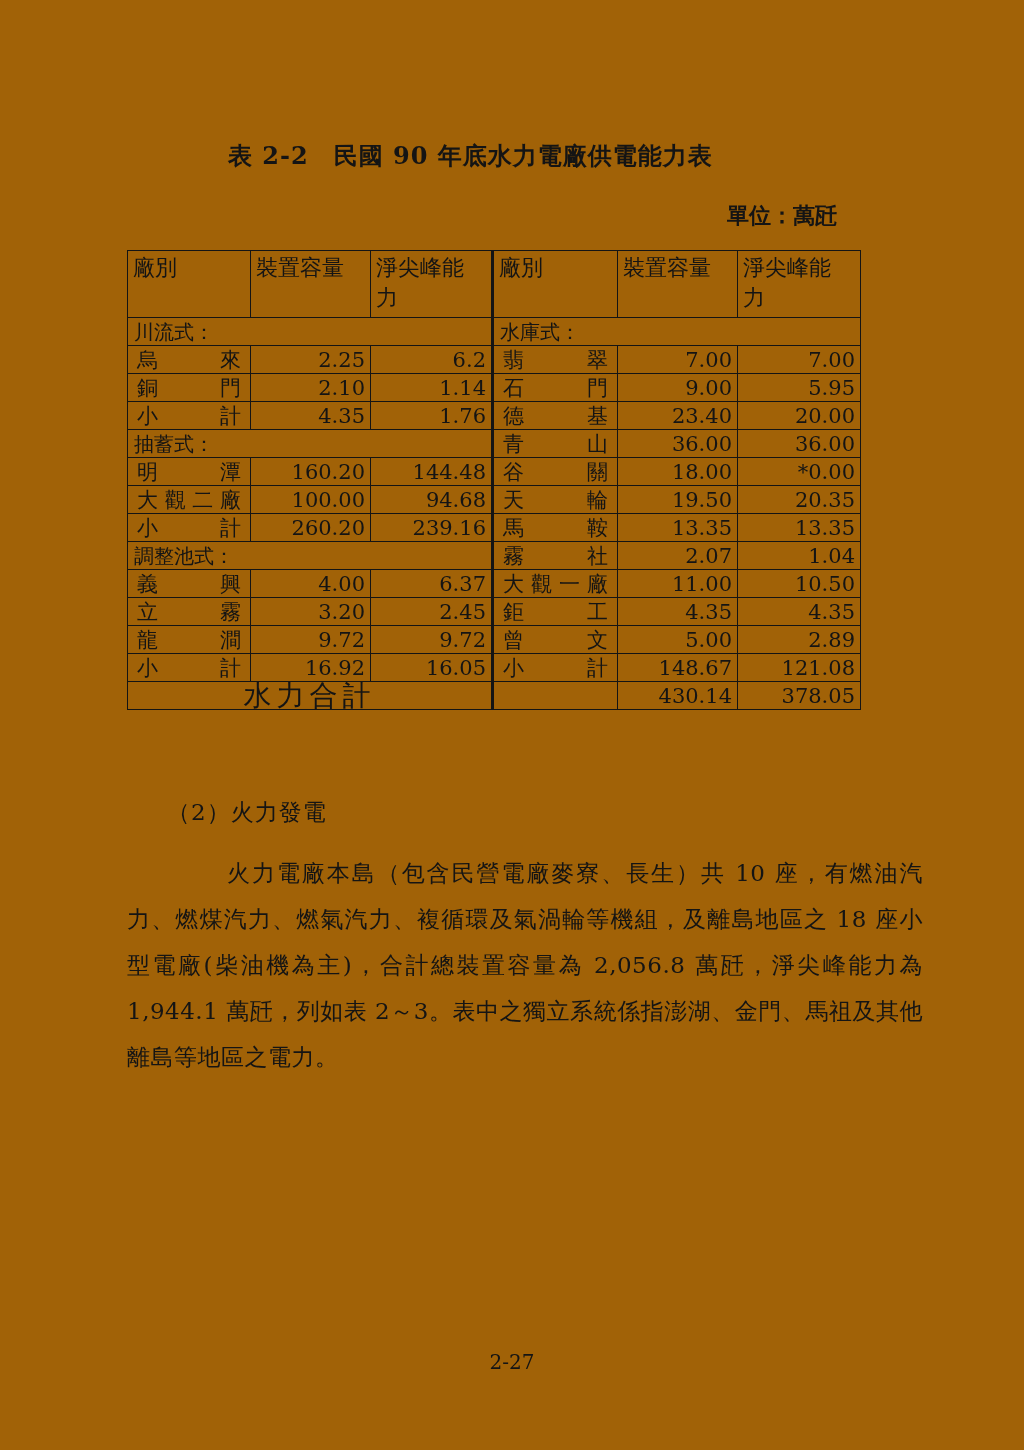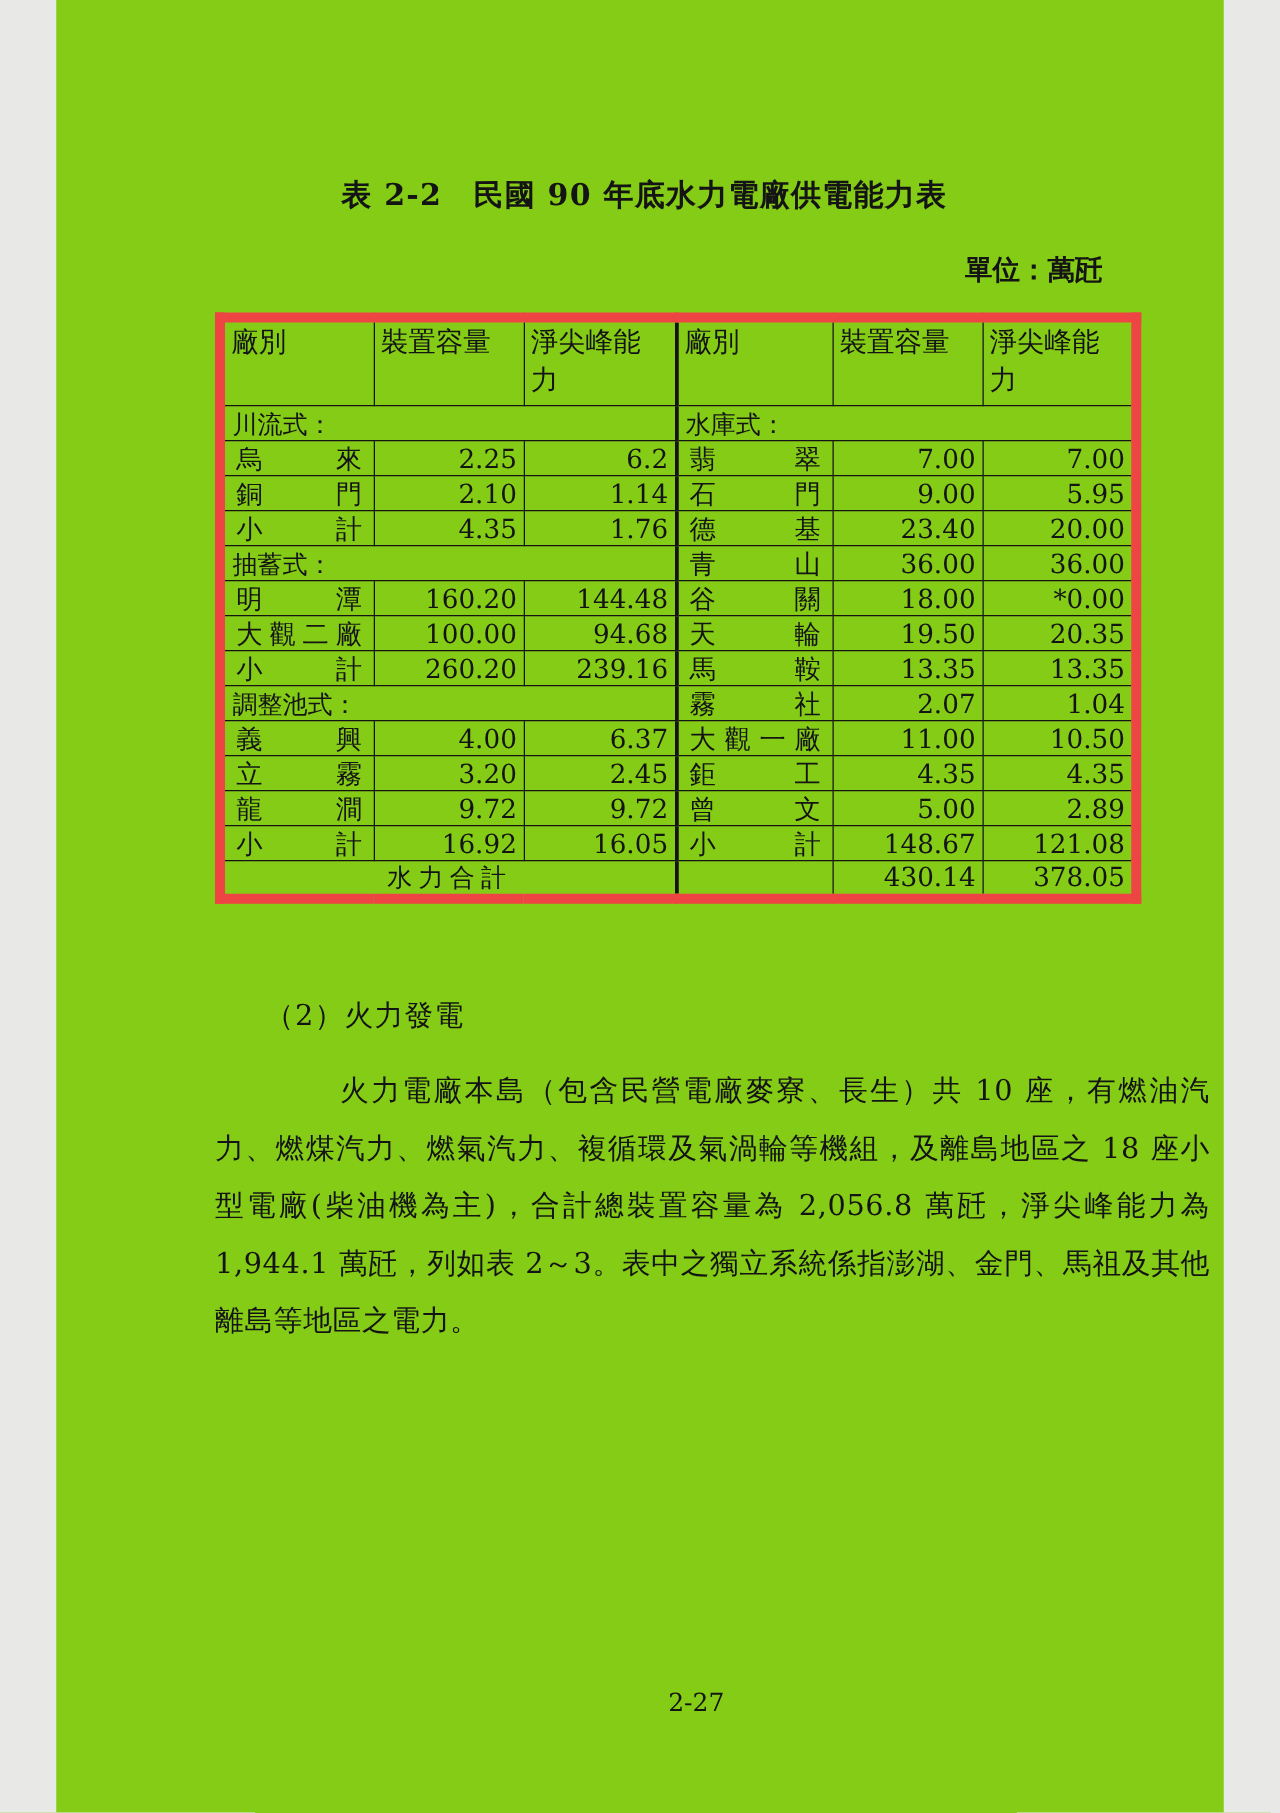--- a/index.html
+++ b/index.html
@@ -1,51 +1,51 @@
 <!DOCTYPE html>
 <html><head>
 <meta charset="utf-8">
 <style>
   html,body{margin:0;padding:0;background:#e8e8e6;}
   .page{
     position:relative;
-    width:934px;height:1450px;
+    width:1024px;height:1450px;
     margin:0 auto;
-    background:#84cc16;
+    background:#a16207;
     color:#141414;
     font-family:"DejaVu Serif","Liberation Serif",serif;
   }
   .title{
     position:absolute;left:228px;top:140px;margin:0;
     font-size:24px;font-weight:bold;letter-spacing:1px;white-space:nowrap;
   }
   .unit{
     position:absolute;left:727px;top:201px;
     font-size:22px;font-weight:bold;white-space:nowrap;
   }
   table.tbl{
     position:absolute;left:127px;top:250px;
     width:733px;table-layout:fixed;
     border-collapse:collapse;
-    border:8px solid #ef4444;
+    border:1px solid #ef4444;
     font-size:21px;
   }
   .tbl th,.tbl td{border:1px solid #141414;overflow:hidden;}
   .tbl th{
     height:62px;vertical-align:top;text-align:left;
     font-weight:normal;font-size:22px;
     padding:2px 14px 2px 5px;line-height:30px;
   }
   .tbl tbody tr{height:28px;}
   .tbl td{padding:0;line-height:26px;}
   td.name{padding:0 9px;}
   .jname{display:flex;justify-content:space-between;}
   td.num{text-align:right;padding-right:5px;font-size:21px;}
   td.section{padding-left:6px;font-size:20px;}
-  td.total{text-align:center;letter-spacing:5px;font-size:20px;margin-top:40px;}
+  td.total{text-align:center;letter-spacing:5px;font-size:28px;margin-top:40px;}
   .div-l{border-left:3px solid #141414 !important;}
   .note{
     position:absolute;left:127px;top:711px;
     font-size:22px;white-space:nowrap;
   }
   .heading{
     position:absolute;left:167px;top:797px;
     font-size:23px;letter-spacing:1px;white-space:nowrap;
   }
   .para{

